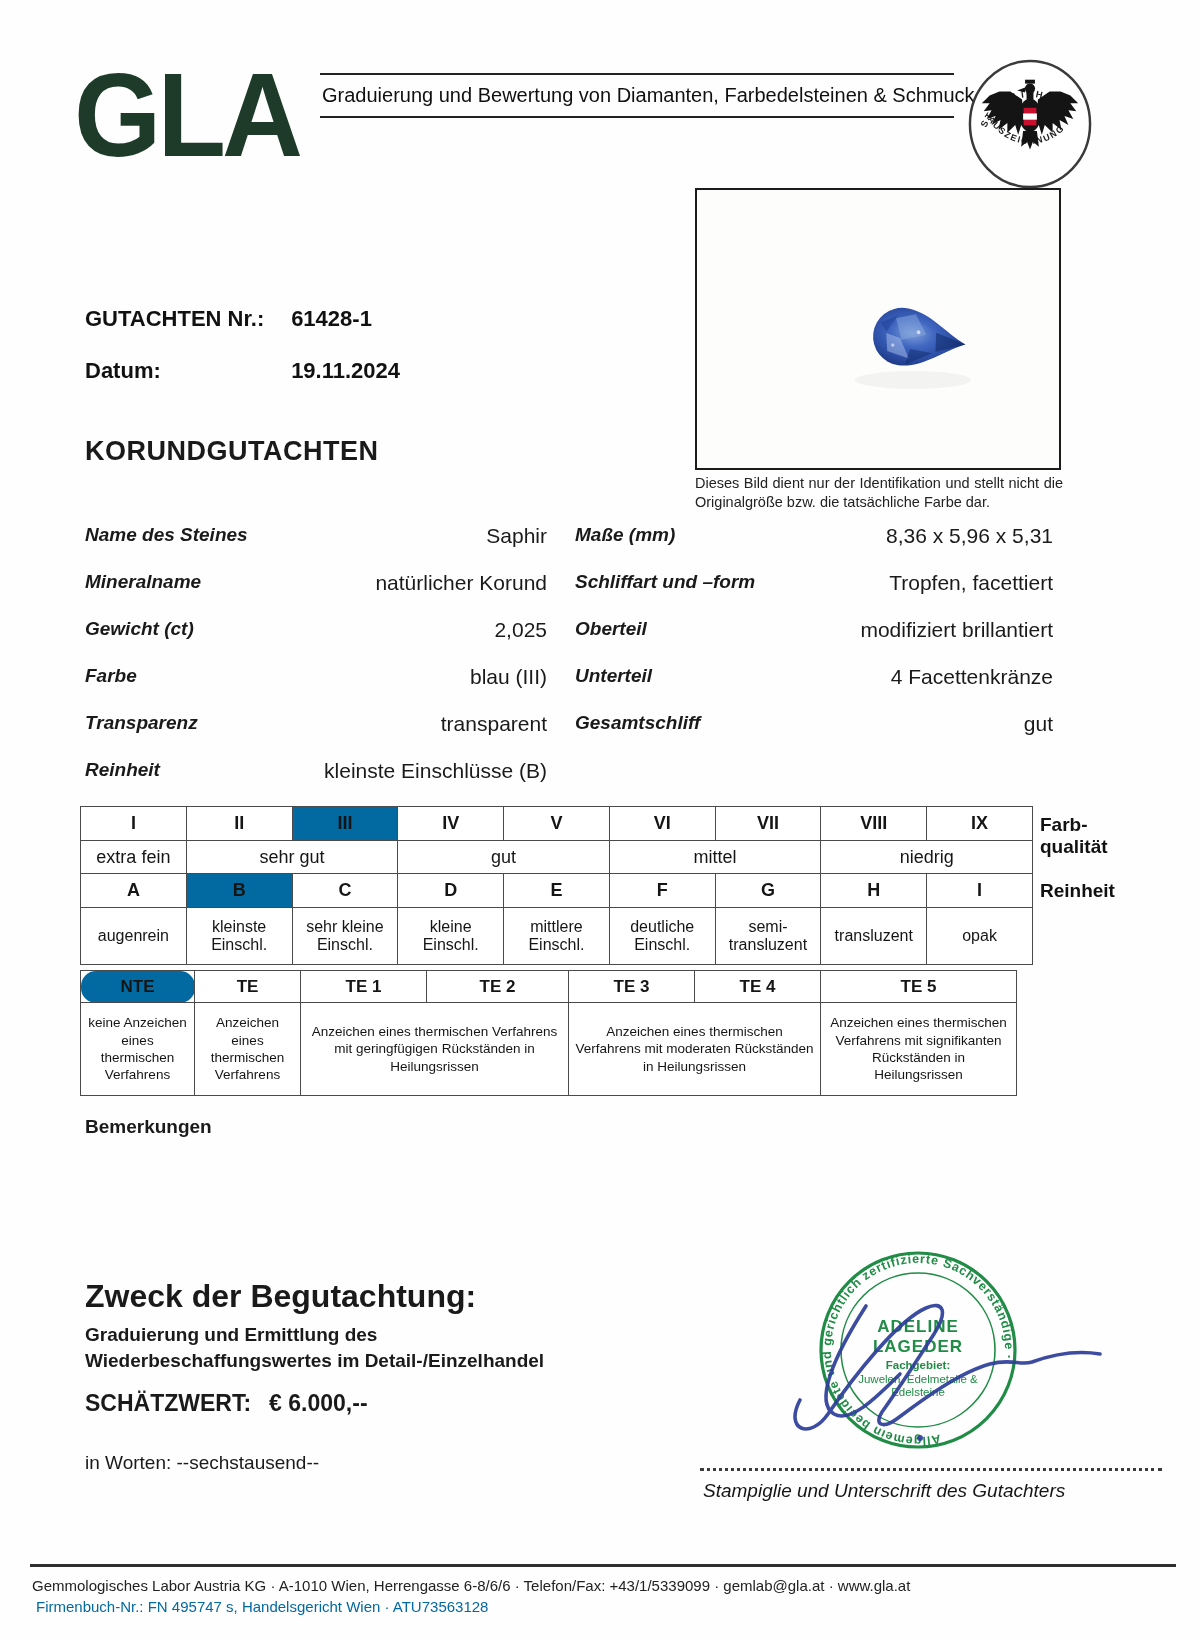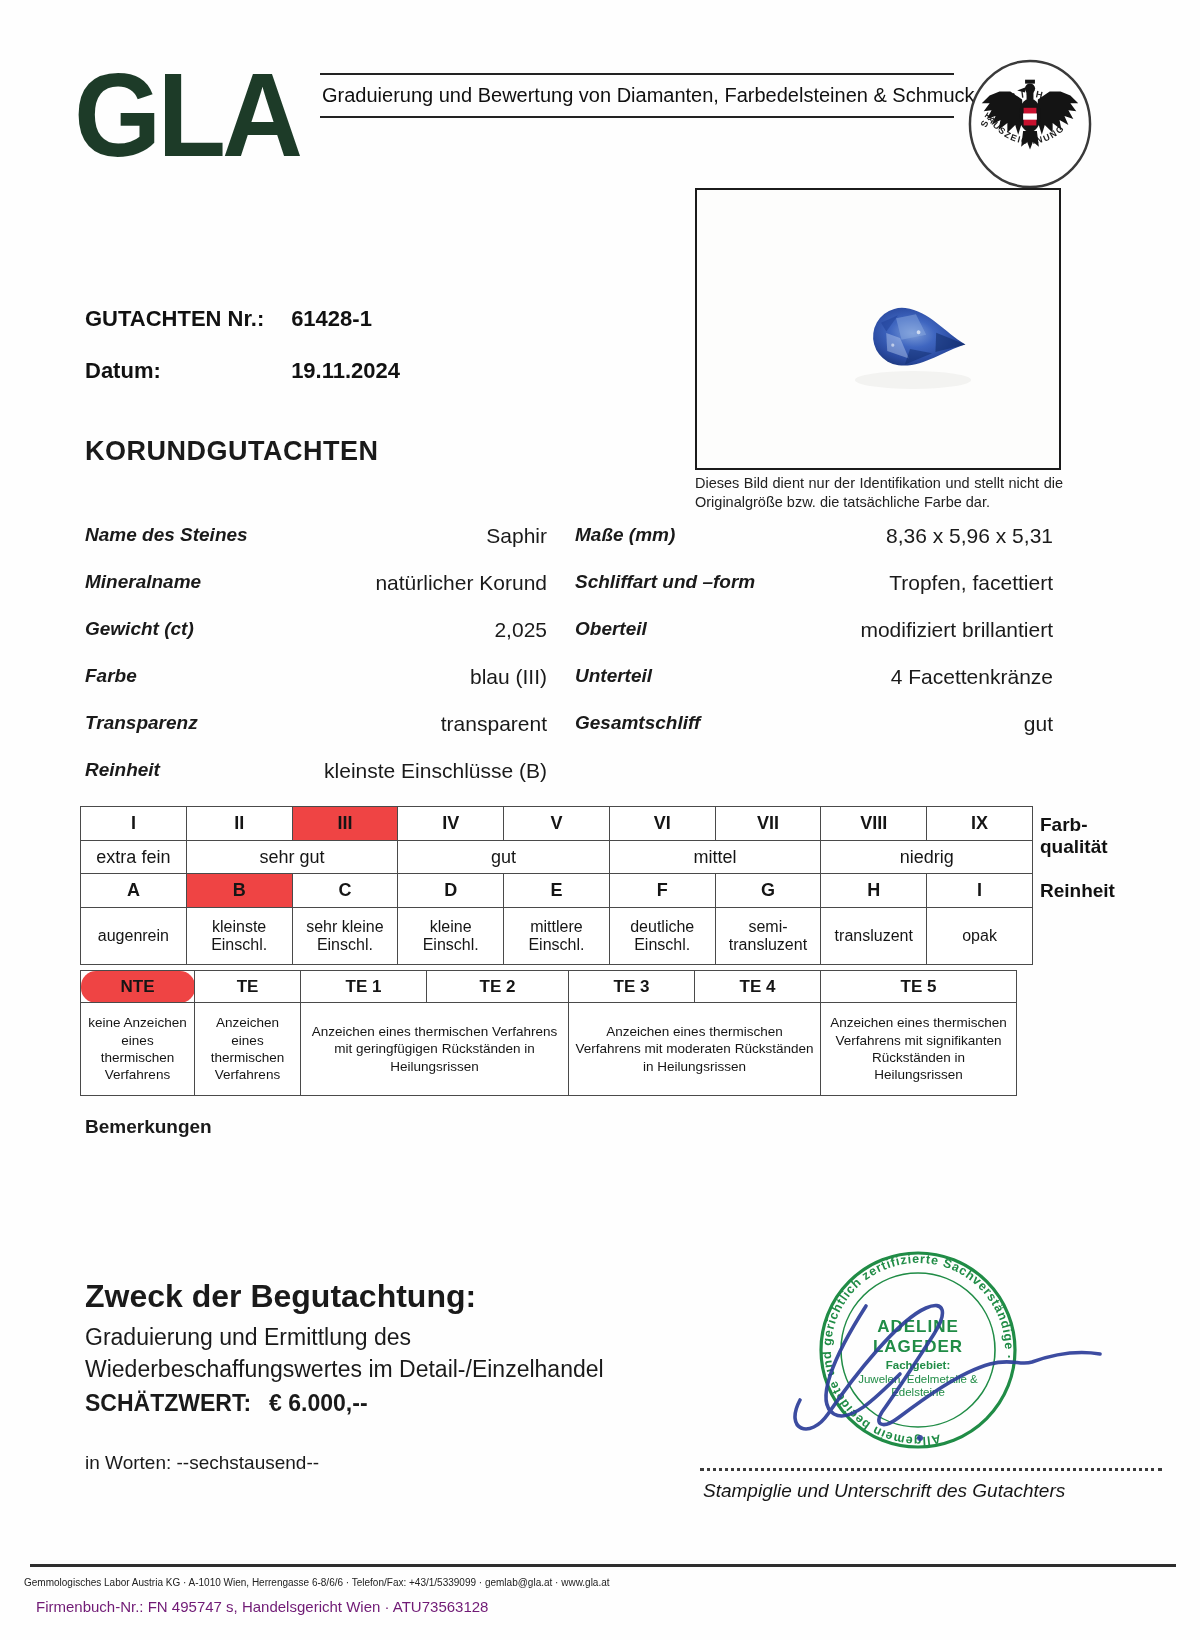--- a/index.html
+++ b/index.html
@@ -37,43 +37,43 @@
   .pre{white-space:pre-line;}
 
   
   .scale{position:absolute;left:80px;border-collapse:collapse;table-layout:fixed;background:#fff;}
   .scale td{border:1px solid #4a4a4a;text-align:center;vertical-align:middle;padding:0;color:#151515;}
   .r1 td{height:33px;font-size:18px;font-weight:700;}
   .r2 td{height:33px;font-size:18px;font-weight:400;}
   .rdesc td{height:56px;font-size:16px;line-height:1.12;}
   .rth td{height:31px;font-size:17px;font-weight:700;border-radius:15px;}
   .rtd td{font-size:13.5px;line-height:1.28;padding:4px 5px;height:84px;}
-  .hl{background:#ef4444;}
+  .hl{background:#0369a1;}
   .axis{position:absolute;left:1040px;font-size:19px;font-weight:700;line-height:1.14;color:#111;}
 
   .remarks{position:absolute;left:85px;top:1116px;font-size:19px;font-weight:700;}
 
   
   .purpose{position:absolute;left:85px;top:1278px;}
   .purpose h2{margin:0 0 7px 0;font-size:32px;font-weight:700;}
-  .purpose div{font-size:23px;font-weight:400;line-height:1.38;}
+  .purpose div{font-size:19px;font-weight:700;line-height:1.38;}
   .appraisal{position:absolute;left:85px;top:1390px;font-size:23px;font-weight:700;}
   .appraisal .val{margin-left:18px;}
   .inwords{position:absolute;left:85px;top:1452px;font-size:19px;}
 
   
   .stamp{position:absolute;left:812px;top:1244px;}
   .signature{position:absolute;left:770px;top:1272px;}
   .dotline{position:absolute;left:700px;top:1468px;width:462px;border-top:3px dotted #3c3c3c;}
   .sig-caption{position:absolute;left:703px;top:1480px;font-size:19px;color:#151515;font-style:italic;}
 
   
   .footer-rule{position:absolute;left:30px;top:1564px;width:1146px;height:3px;background:#2e2e2e;}
-  .f1{position:absolute;left:24px;top:1577px;font-size:10px;color:#222;}
-  .f2{position:absolute;left:36px;top:1598px;font-size:15px;color:#701a75;}
+  .f1{position:absolute;left:32px;top:1577px;font-size:15px;color:#222;}
+  .f2{position:absolute;left:36px;top:1598px;font-size:15px;color:#0369a1;}
 </style>
 </head>
 <body>
 
 <div class="page">
 
   <div class="logo">GLA</div>
 
   <div class="titleblock">
     <div class="rule t"></div>

